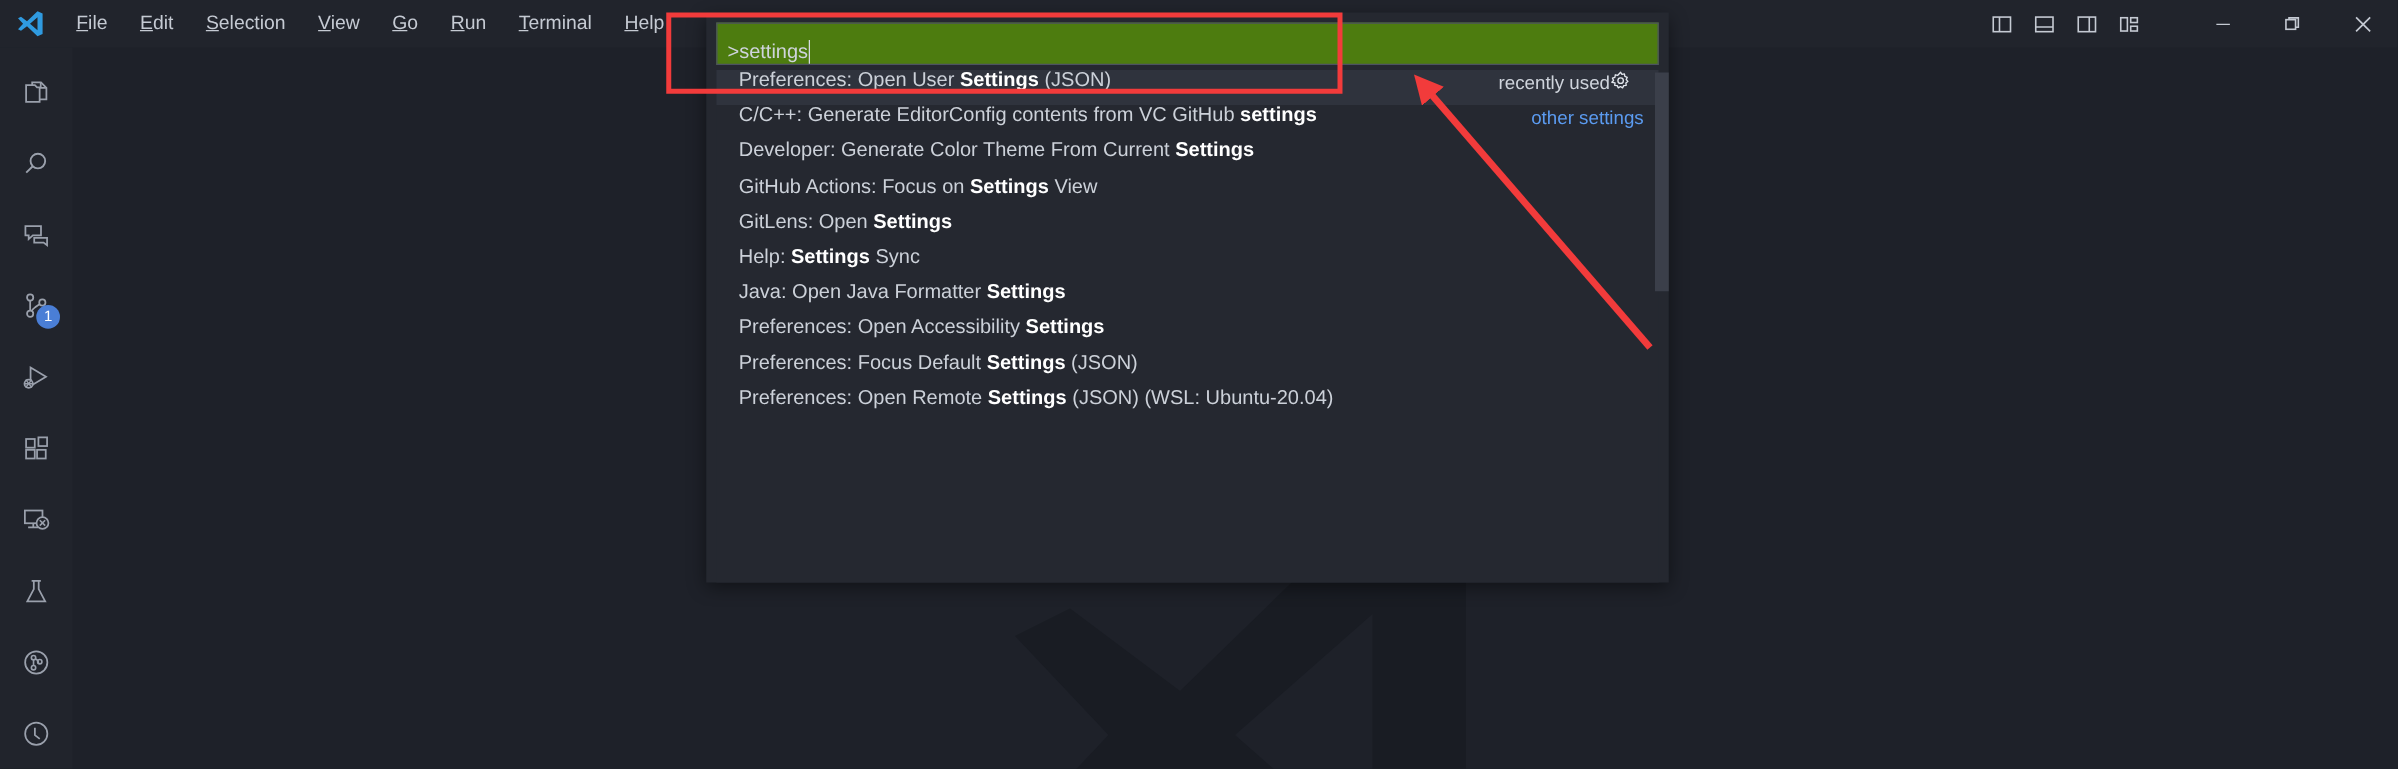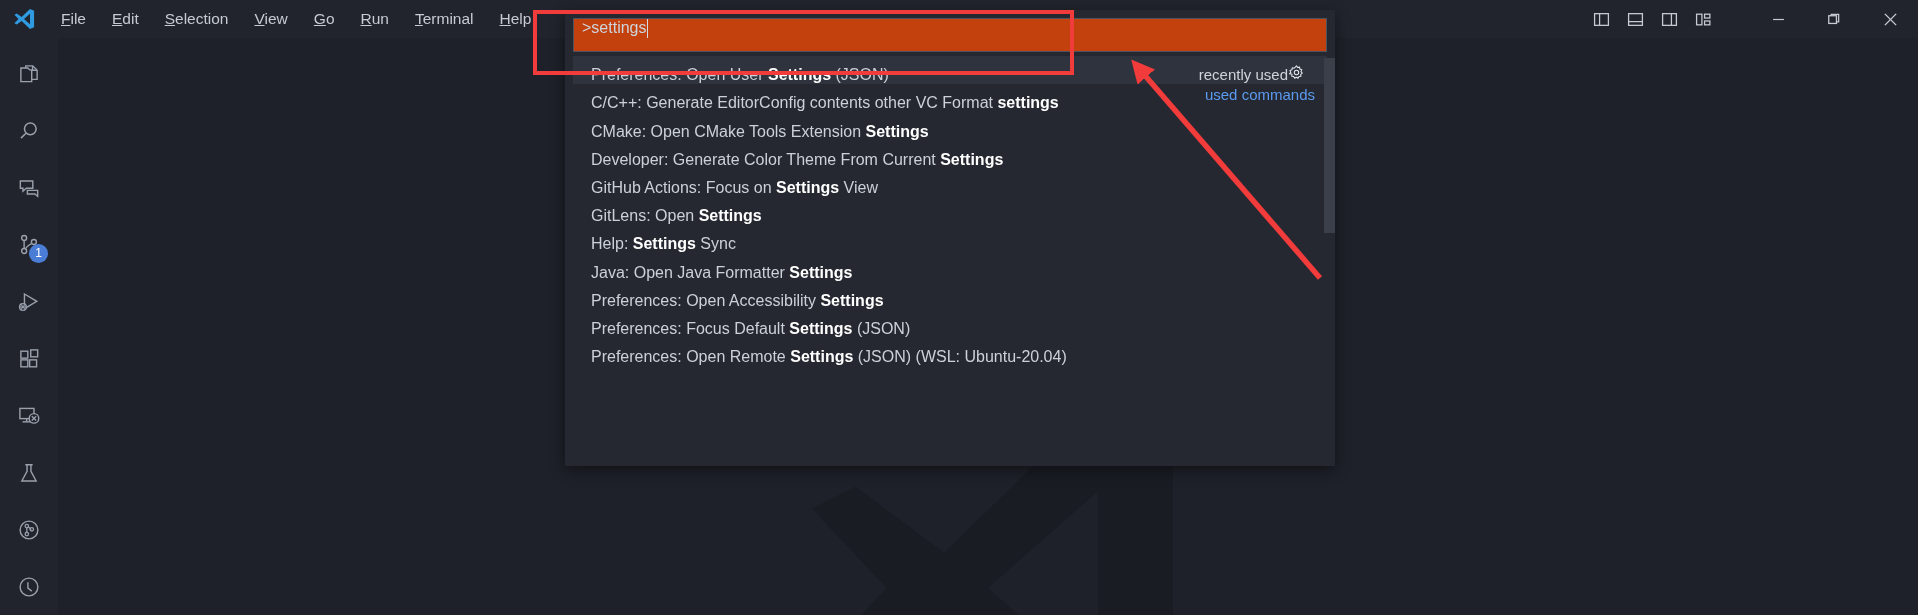--- a/index.html
+++ b/index.html
@@ -119,24 +119,24 @@
     left: 565px; top: 10px;
     width: 770px;
     z-index: 30;
     background: #252830;
     box-shadow: 0 4px 14px rgba(0,0,0,0.45);
     padding: 8px 8px 0 8px;
   }
   #quickinput-box {
     width: 100%;
     height: 34px;
-    background: #c2410c;
+    background: #4d7c0f;
     border: 1px solid #4c5260;
     display: flex;
-    align-items: flex-start;
+    align-items: flex-end;
     padding: 0 8px;
   }
   #quickinput-text {
     font-size: 16px;
     color: #cfd4dc;
     font-family: "Liberation Sans", sans-serif;
     white-space: pre;
   }
   #caret {
     display: inline-block;
@@ -150,21 +150,21 @@
   #quick-list {
     position: relative;
     margin-top: 4px;
     height: 410px;
     overflow: hidden;
     background: #252830;
   }
   .qrow {
     height: 28.2px;
     display: flex;
-    align-items: flex-end;
+    align-items: flex-start;
     padding: 0 10px 0 18px;
     font-size: 16px;
     color: #ccd1d9;
     white-space: nowrap;
     position: relative;
   }
   .qrow.sel {
     background: #2f333d;
   }
   .qrow .hl { font-weight: bold; color: #ffffff; }
@@ -393,27 +393,24 @@
           <span class="qrow-label"><span>Preferences: Open User </span><span class="hl">Settings</span><span> (JSON)</span></span>
           <span class="qrow-right">
             <span>recently used</span>
             <span><svg width="17" height="17" viewBox="0 0 24 24">
                 <circle cx="12" cy="12" r="3.1" fill="none" stroke="#e4e8ef" stroke-width="1.5"></circle>
                 <path d="M12 2.6 l1.5 2.4 2.8-.6 .5 2.8 2.7 1-1.2 2.6 1.9 2.1-2.3 1.7 .4 2.8-2.8 .3-1.3 2.5-2.4-1.5-2.4 1.5-1.3-2.5-2.8-.3 .4-2.8L2.1 13.9 4 11.8 2.8 9.2l2.7-1 .5-2.8 2.8 .6Z" fill="none" stroke="#e4e8ef" stroke-width="1.5" stroke-linejoin="round"></path>
               </svg></span>
           </span>
         </div>
         <div style="position: absolute; left: 0px; right: 0px; top: 28.2px; height: 0px;">
-          <span class="sep-label" style="top: 2px;">used commands</span>
-        </div>
-        <div class="qrow">
-          <span class="qrow-label"><span>C/C++: Generate EditorConfig contents other VC Format </span><span class="hl">settings</span><span></span></span>
-        </div>
-        <div class="qrow">
-          <span class="qrow-label"><span>CMake: Open CMake Tools Extension </span><span class="hl">Settings</span><span></span></span>
+          <span class="sep-label" style="top: 2px;">other settings</span>
+        </div>
+        <div class="qrow">
+          <span class="qrow-label"><span>C/C++: Generate EditorConfig contents from VC GitHub </span><span class="hl">settings</span><span></span></span>
         </div>
         <div class="qrow">
           <span class="qrow-label"><span>Developer: Generate Color Theme From Current </span><span class="hl">Settings</span><span></span></span>
         </div>
         <div class="qrow">
           <span class="qrow-label"><span>GitHub Actions: Focus on </span><span class="hl">Settings</span><span> View</span></span>
         </div>
         <div class="qrow">
           <span class="qrow-label"><span>GitLens: Open </span><span class="hl">Settings</span><span></span></span>
         </div>

